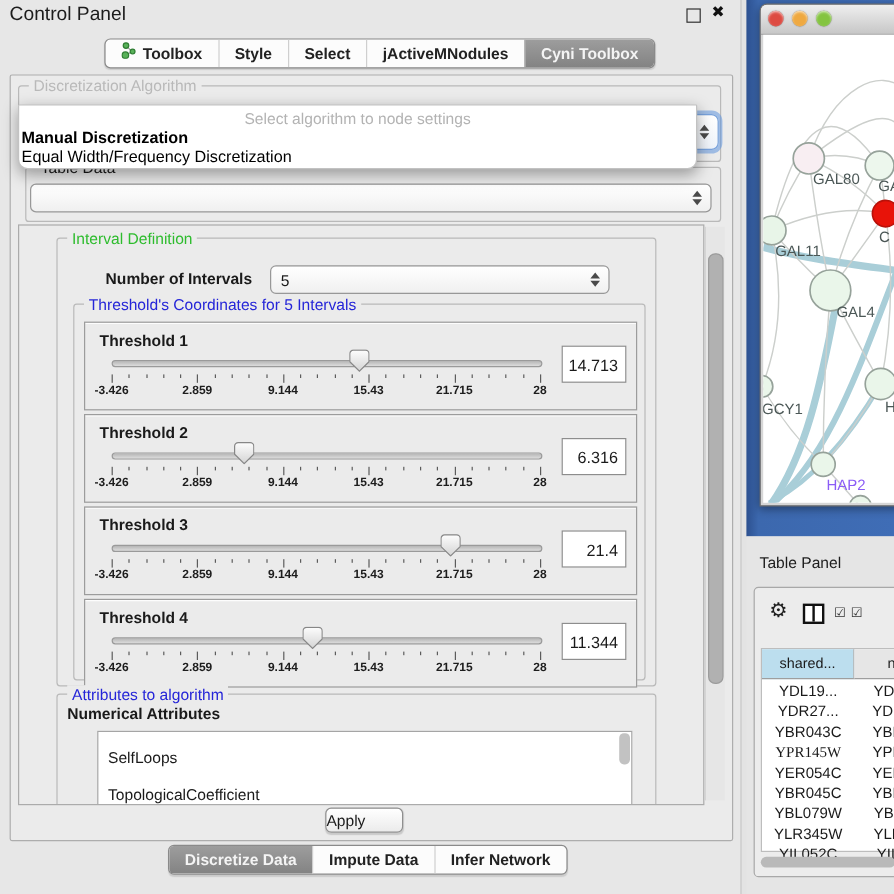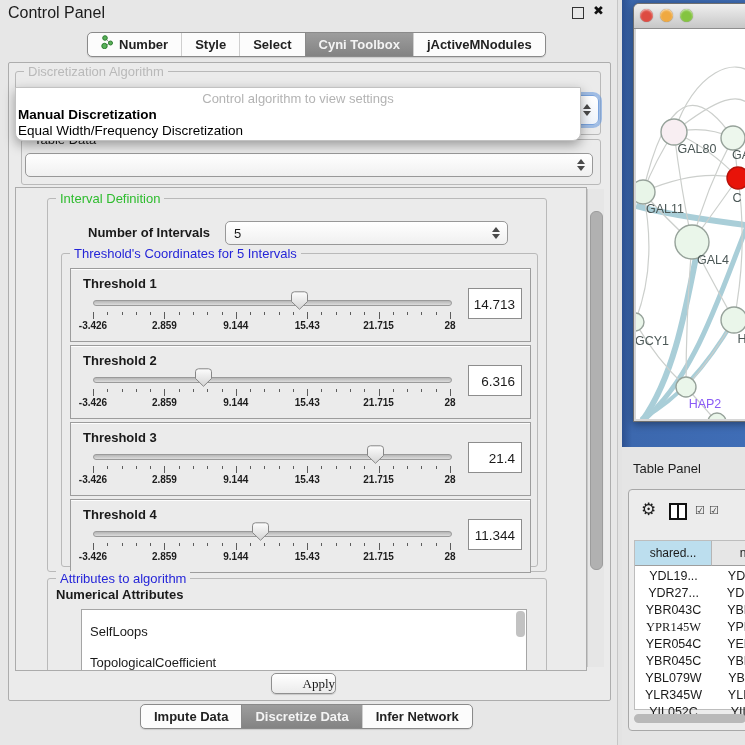--- a/index.html
+++ b/index.html
@@ -46,21 +46,21 @@
   .thumb{position:absolute;top:22px;z-index:3;}
   .tick{position:absolute;width:1px;background:#5c5c5c;top:43px;}
   .tick-lbl{position:absolute;top:51px;font-size:10px;font-weight:bold;color:#1d1d1d;transform:translateX(-50%);white-space:nowrap;}
   .vbox{position:absolute;left:397px;top:19px;width:54px;height:31px;background:#fff;border:1px solid #8d8d8d;
         font-size:13.5px;line-height:31px;text-align:right;padding-right:6px;box-sizing:border-box;}
   
   #listbox{background:#fff;border:1px solid #a5a5a5;overflow:hidden;}
   .li{font-size:13px;line-height:18px;padding-left:8px;white-space:nowrap;margin-top:13px;}
   #lb-thumb{position:absolute;right:1px;top:1px;width:9px;height:26px;background:#c2c2c2;border-radius:4px;}
   .btn{border:1px solid #8f8f8f;border-radius:5px;background:linear-gradient(#fff,#ebebeb);
-       font-size:13px;line-height:19px;text-align:right;box-shadow:0 1px 1px rgba(0,0,0,.15);font-family:Liberation Serif, serif;}
+       font-size:13px;line-height:19px;text-align:left;box-shadow:0 1px 1px rgba(0,0,0,.15);}
   
   #desktop{left:622px;top:0;width:123px;height:447px;background:linear-gradient(90deg,#2d5190 0px,#3c68ae 10px,#3f6db6 100%);}
   #netwin{left:633px;top:3px;width:120px;height:417px;border:1px solid #6f6f6f;border-radius:6px 6px 0 0;
           background:#d6d6d6;box-shadow:0 2px 8px rgba(0,0,0,.4);}
   #nw-title{position:absolute;left:0;top:0;width:100%;height:24px;border-radius:5px 5px 0 0;
             background:linear-gradient(#efefef,#c7c7c7);border-bottom:1px solid #8e8e8e;}
   .light{position:absolute;top:5px;width:13px;height:13px;border-radius:50%;box-sizing:border-box;
          box-shadow:inset 0 1px 2px rgba(255,255,255,.7), 0 0 1px rgba(0,0,0,.5);}
   #nw-canvas{position:absolute;left:2px;top:25px;width:116px;height:390px;background:#fff;overflow:hidden;}
   .nlabel{position:absolute;width:80px;text-align:center;font-size:12.5px;color:#4b5756;white-space:nowrap;}
@@ -100,50 +100,50 @@
 
     <div id="top-tabs" class="seg abs" style="left:87px;top:32px;">
         <span class="it">
           <span><svg width="13" height="14" viewBox="0 0 13 14">
               <line x1="4" y1="3" x2="9" y2="8" stroke="#9a9a9a"></line>
               <line x1="4" y1="11" x2="9" y2="8" stroke="#9a9a9a"></line>
               <circle cx="4" cy="3" r="2.3" fill="#58b158" stroke="#2e7d32"></circle>
               <circle cx="3.5" cy="11" r="2.7" fill="#58b158" stroke="#2e7d32"></circle>
               <circle cx="9.5" cy="8" r="2" fill="#58b158" stroke="#2e7d32"></circle>
             </svg></span>
-          <span>Number</span>
+          <span>Toolbox</span>
         </span>
         <span class="it">
           <span>Style</span>
         </span>
         <span class="it">
           <span>Select</span>
+        </span>
+        <span class="it">
+          <span>jActiveMNodules</span>
         </span>
         <span class="it sel">
           <span>Cyni Toolbox</span>
-        </span>
-        <span class="it">
-          <span>jActiveMNodules</span>
         </span>
       </div>
 
     <div id="cp-main" class="abs">
 
       <div class="grp" style="left:6px;top:8px;width:584px;height:62px;">
         <span class="glbl" style="color:#b9b9b9;">Discretization Algorithm</span>
       </div>
       <div id="algo-combo" class="abs">
         <span class="arrows">
             <span class="tri-up"></span>
             <span class="tri-dn"></span>
           </span>
       </div>
 
       <div id="popup" class="abs">
-        <div id="pp-hint">Control algorithm to view settings</div>
+        <div id="pp-hint">Select algorithm to node settings</div>
         <div id="pp-items">
             <div class="pp-item" style="top: 19px; font-weight: bold;">Manual Discretization</div>
             <div class="pp-item" style="top: 35px; font-weight: normal;">Equal Width/Frequency Discretization</div>
           </div>
       </div>
 
       <div class="grp" style="left:12px;top:76px;width:578px;height:44px;">
         <span class="glbl">Table Data</span>
       </div>
       <div class="combo" style="left:16px;top:90px;width:568px;height:24px;">
@@ -347,25 +347,25 @@
       </div>
 
       <div id="vsb" class="abs">
         <div id="vsb-thumb" class="abs"></div>
       </div>
 
       <div class="btn abs" style="left:262px;top:610px;width:63px;height:19px;">Apply</div>
     </div>
 
     <div id="bottom-tabs" class="seg abs" style="left:140px;top:704px;">
-        <span class="it">
-          <span>Impute Data</span>
-        </span>
         <span class="it sel">
           <span>Discretize Data</span>
+        </span>
+        <span class="it">
+          <span>Impute Data</span>
         </span>
         <span class="it">
           <span>Infer Network</span>
         </span>
       </div>
   </div>
 
   <div id="desktop" class="abs">
     <div id="netwin" class="abs" style="left:11px;top:3px;">
       <div id="nw-title">

